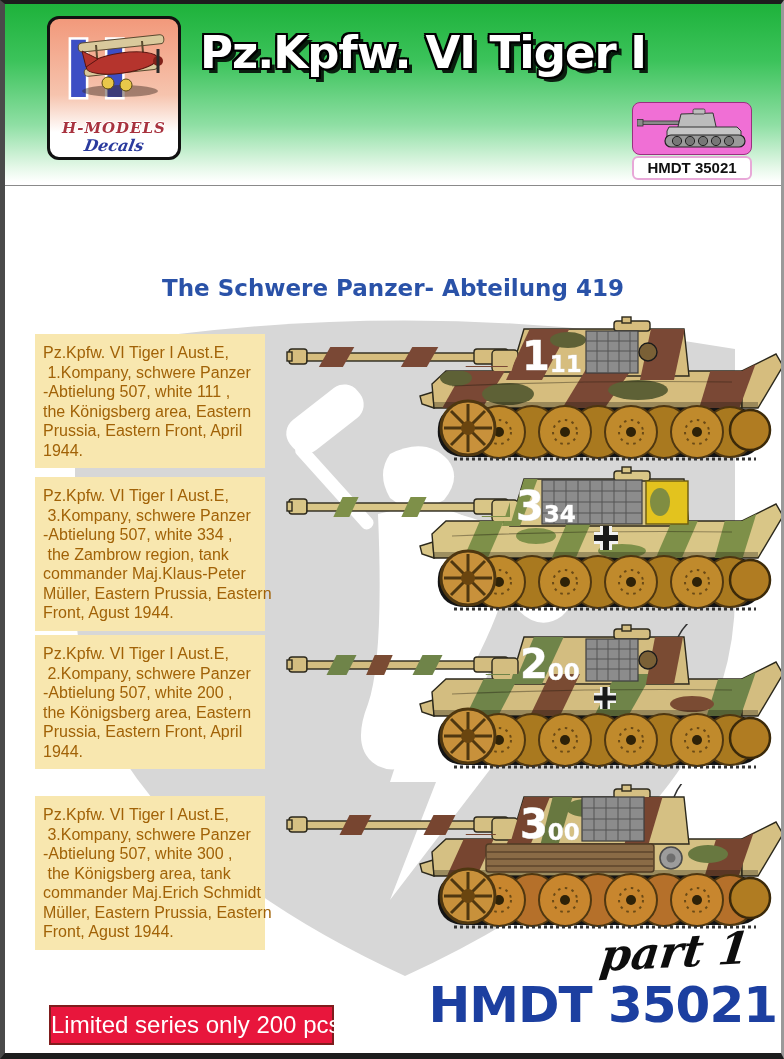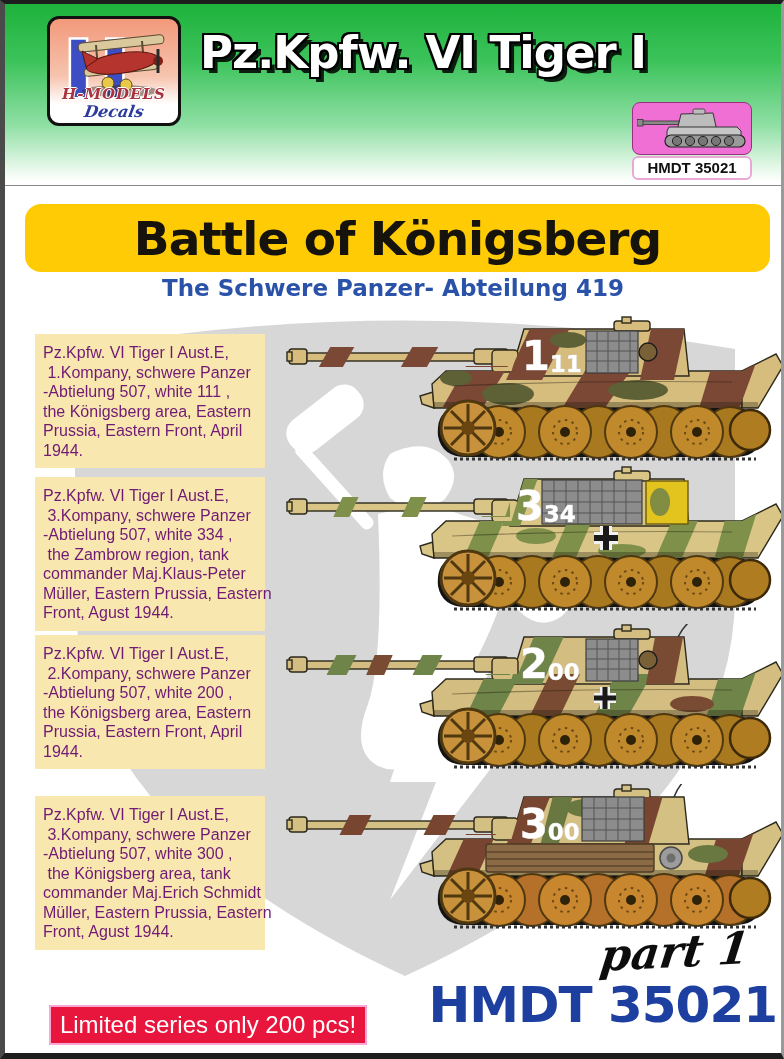--- a/index.html
+++ b/index.html
@@ -10,21 +10,21 @@
     border-color:#1d1d1d #9a9a9a #1d1d1d #4a4a4a;
     font-family:"Liberation Sans", sans-serif;
   }
   
   .green-header{
     position:absolute; left:0; top:0; width:100%; height:178px;
     background:linear-gradient(180deg, var(--header-green,#1eb23b) 0%, #3cc35b 32%, #8fdfa4 68%, #e6f8e9 92%, #ffffff 100%);
   }
   .header-divider{position:absolute; left:0; top:181px; width:100%; height:1px; background:#8a8a8a;}
   .logo{
-    position:absolute; left:42px; top:12px; width:134px; height:110px;
+    position:absolute; left:42px; top:12px; width:134px; height:144px;
     background:linear-gradient(180deg,#f2997b 0%, #f6c4ae 55%, #ffffff 82%);
     border:3px solid #111; border-radius:12px; box-sizing:border-box; overflow:hidden;
   }
   .logo-brand{
     position:absolute; left:0; right:0; bottom:20px; text-align:center;
     font-family:"DejaVu Serif", serif; font-style:italic; font-weight:bold;
     font-size:15px; letter-spacing:1px; color:#a8323e;
     text-shadow:-1px 0 #fff,1px 0 #fff,0 -1px #fff,0 1px #fff;
   }
   .logo-sub{
@@ -64,21 +64,21 @@
     position:absolute; left:0; top:271px; width:100%; text-align:center;
     font-family:"DejaVu Sans", sans-serif; font-weight:bold; font-size:23px;
     color:var(--subtitle-blue,#2a52a8); white-space:nowrap;
   }
   
   .watermark{position:absolute; left:55px; top:300px; z-index:1;}
   
   .caption{
     position:absolute; left:30px; width:230px; box-sizing:border-box; z-index:3;
     background:var(--block-cream,#f8e7af); padding:9px 4px 8px 8px;
-    font-size:16px; line-height:1.22; color:#701a75; white-space:pre;
+    font-size:16px; line-height:1.22; color:#a16207; white-space:pre;
   }
   .tank{position:absolute; left:280px; width:502px; height:150px; z-index:2;}
   .tank svg{width:100%; height:100%; display:block;}
   .base{stroke:#2c291c; stroke-width:1.4;}
   .t1 .base{fill:#d6bd7e;} .t2 .base{fill:#d9c687;} .t3 .base{fill:#d3bd80;} .t4 .base{fill:#d5c083;}
   .mesh{fill:#8c8c8c; stroke:#3d3d3d; stroke-width:1.2;}
   .meshline{stroke:#555; stroke-width:1;}
   .port{fill:#7a6036; stroke:#1c1c1c; stroke-width:1.4;}
   .tnum{font-family:"DejaVu Sans", sans-serif; font-weight:bold; fill:#ffffff; paint-order:stroke; stroke:#d8d8d8; stroke-width:.6;}
   .num-big{font-size:40px;} .num-small{font-size:23px;}
@@ -89,22 +89,22 @@
     position:absolute; left:575px; top:922px; width:190px; text-align:center; z-index:3;
     font-family:"DejaVu Serif", serif; font-style:italic; font-weight:bold; font-size:44px;
     color:#0d0d0d; transform:rotate(-3deg) skewX(-10deg);
   }
   .footer-code{
     position:absolute; left:420px; top:972px; width:352px; text-align:right; z-index:3;
     font-family:"DejaVu Sans", sans-serif; font-weight:bold; font-size:50px;
     letter-spacing:-1px; color:var(--code-blue,#1c3fa0); white-space:nowrap;
   }
   .limited{
-    position:absolute; left:44px; top:1001px; width:318px; height:40px; box-sizing:border-box; z-index:3;
-    background:var(--limited-red,#e8163c); border:2px solid #f9a8d4;
+    position:absolute; left:44px; top:1001px; width:285px; height:40px; box-sizing:border-box; z-index:3;
+    background:var(--limited-red,#e8163c); border:2px solid #7f1d1d;
     color:#fff; font-size:24px; text-align:center; line-height:35px; white-space:nowrap;
   }
 </style>
 </head>
 <body>
 
 <div class="page">
 
   <div class="green-header"></div>
   <div class="header-divider"></div>
@@ -144,23 +144,20 @@
         <circle cx="40" cy="34" r="4.6" fill="#777" stroke="#222"></circle>
         <circle cx="53" cy="34" r="4.6" fill="#777" stroke="#222"></circle>
         <circle cx="66" cy="34" r="4.6" fill="#777" stroke="#222"></circle>
         <circle cx="79" cy="34" r="4.6" fill="#777" stroke="#222"></circle>
         <circle cx="92" cy="34" r="4.6" fill="#777" stroke="#222"></circle>
       </svg>
     </div>
     <div class="badge-code">HMDT 35021</div>
   </div>
 
-  <div class="banner">
-    <div class="banner-title">Battle of Königsberg</div>
-  </div>
   <div class="banner-subtitle">The Schwere Panzer- Abteilung 419</div>
 
   <svg class="watermark" width="690" height="700" viewBox="0 0 690 700">
     <path d="M15,45 Q345,-12 675,45 L675,290 Q675,520 345,672 Q15,520 15,290 Z" fill="var(--watermark-grey,#d7d7d7)"></path>
     <g fill="#ffffff">
       <rect x="222" y="96" width="86" height="38" rx="17" transform="rotate(-38 265 115)"></rect>
       <rect x="268" y="128" width="13" height="110" rx="6" transform="rotate(-42 274 183)"></rect>
       <path d="M330,150 q36,-18 58,6 q14,18 -4,40 q-30,18 -54,-2 q-14,-24 0,-44 Z"></path>
       <path d="M318,210 q70,-20 108,18 q30,34 10,84 q-18,46 -62,120 q-26,44 -56,30 q-28,-16 -10,-62 q16,-46 10,-190 Z"></path>
       <path d="M372,206 q70,6 128,64 q22,24 2,42 q-22,16 -44,-6 q-48,-48 -96,-62 Z"></path>

